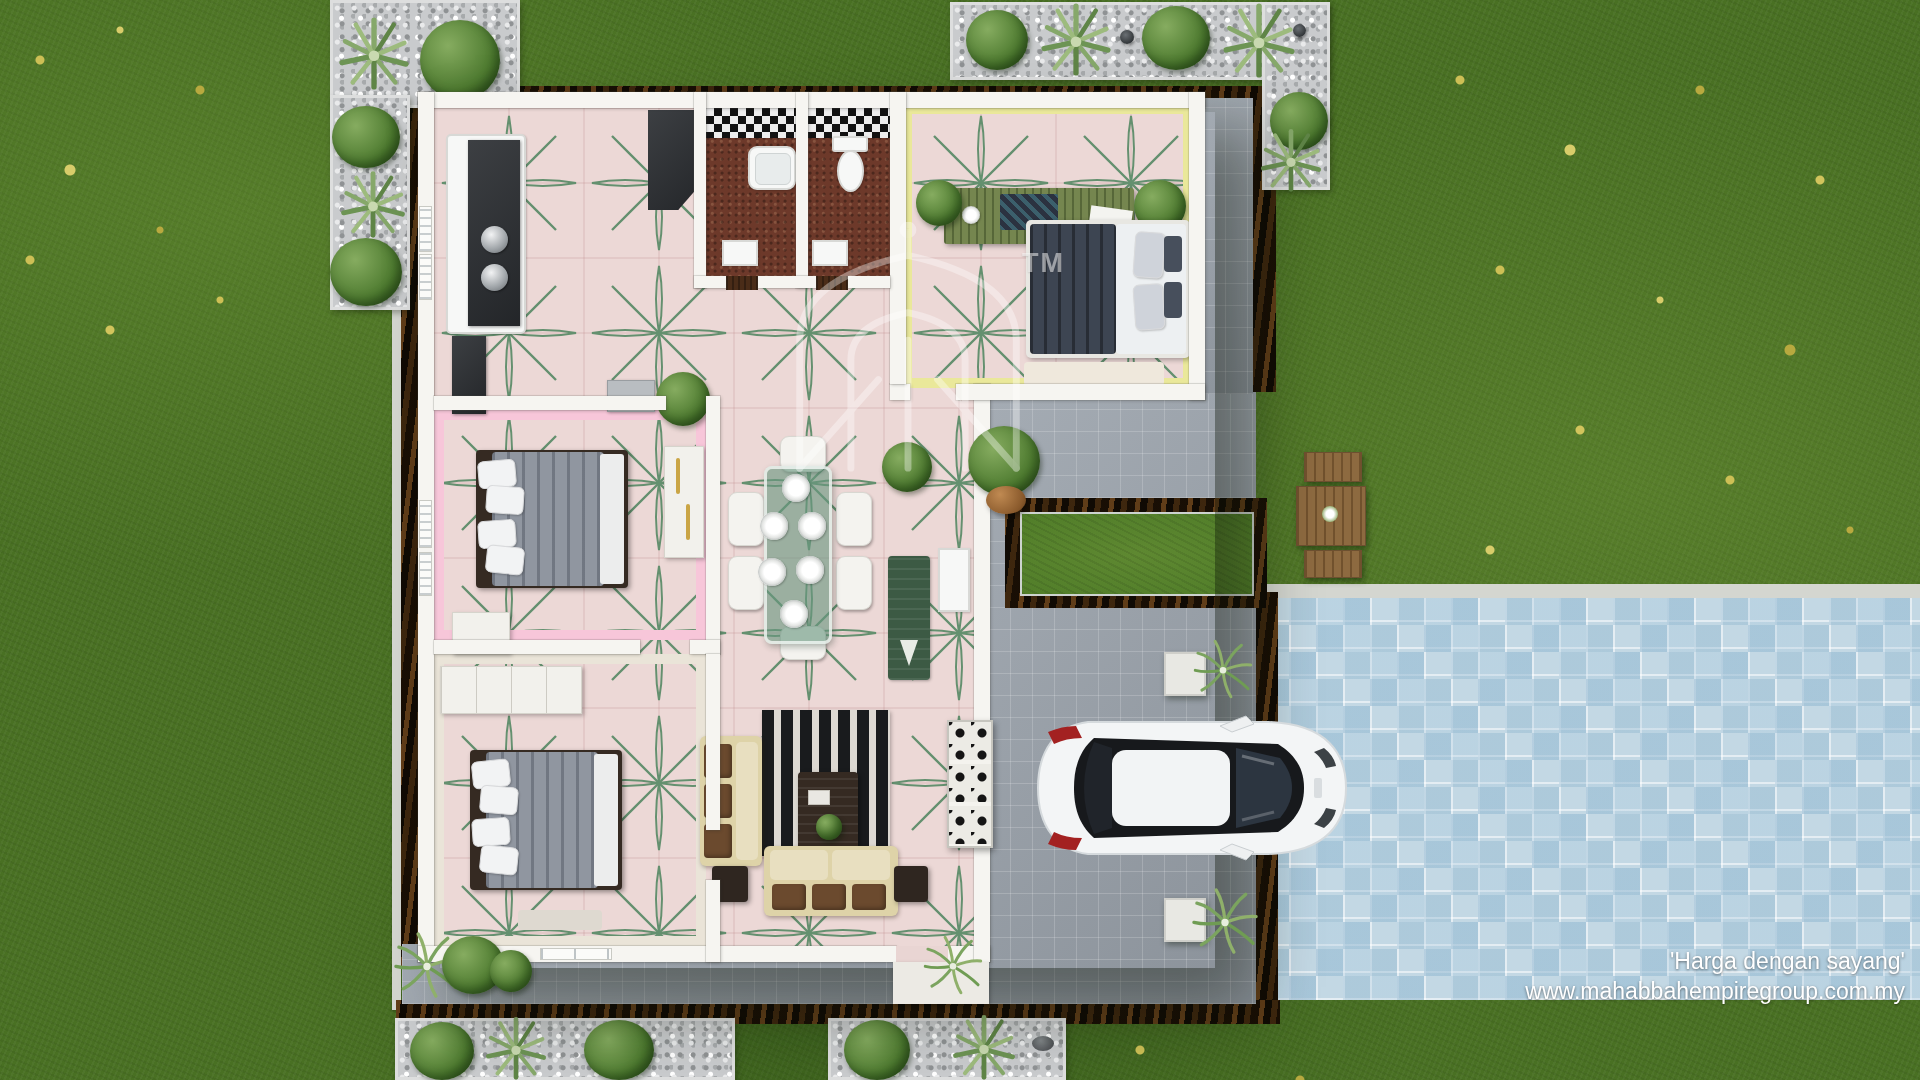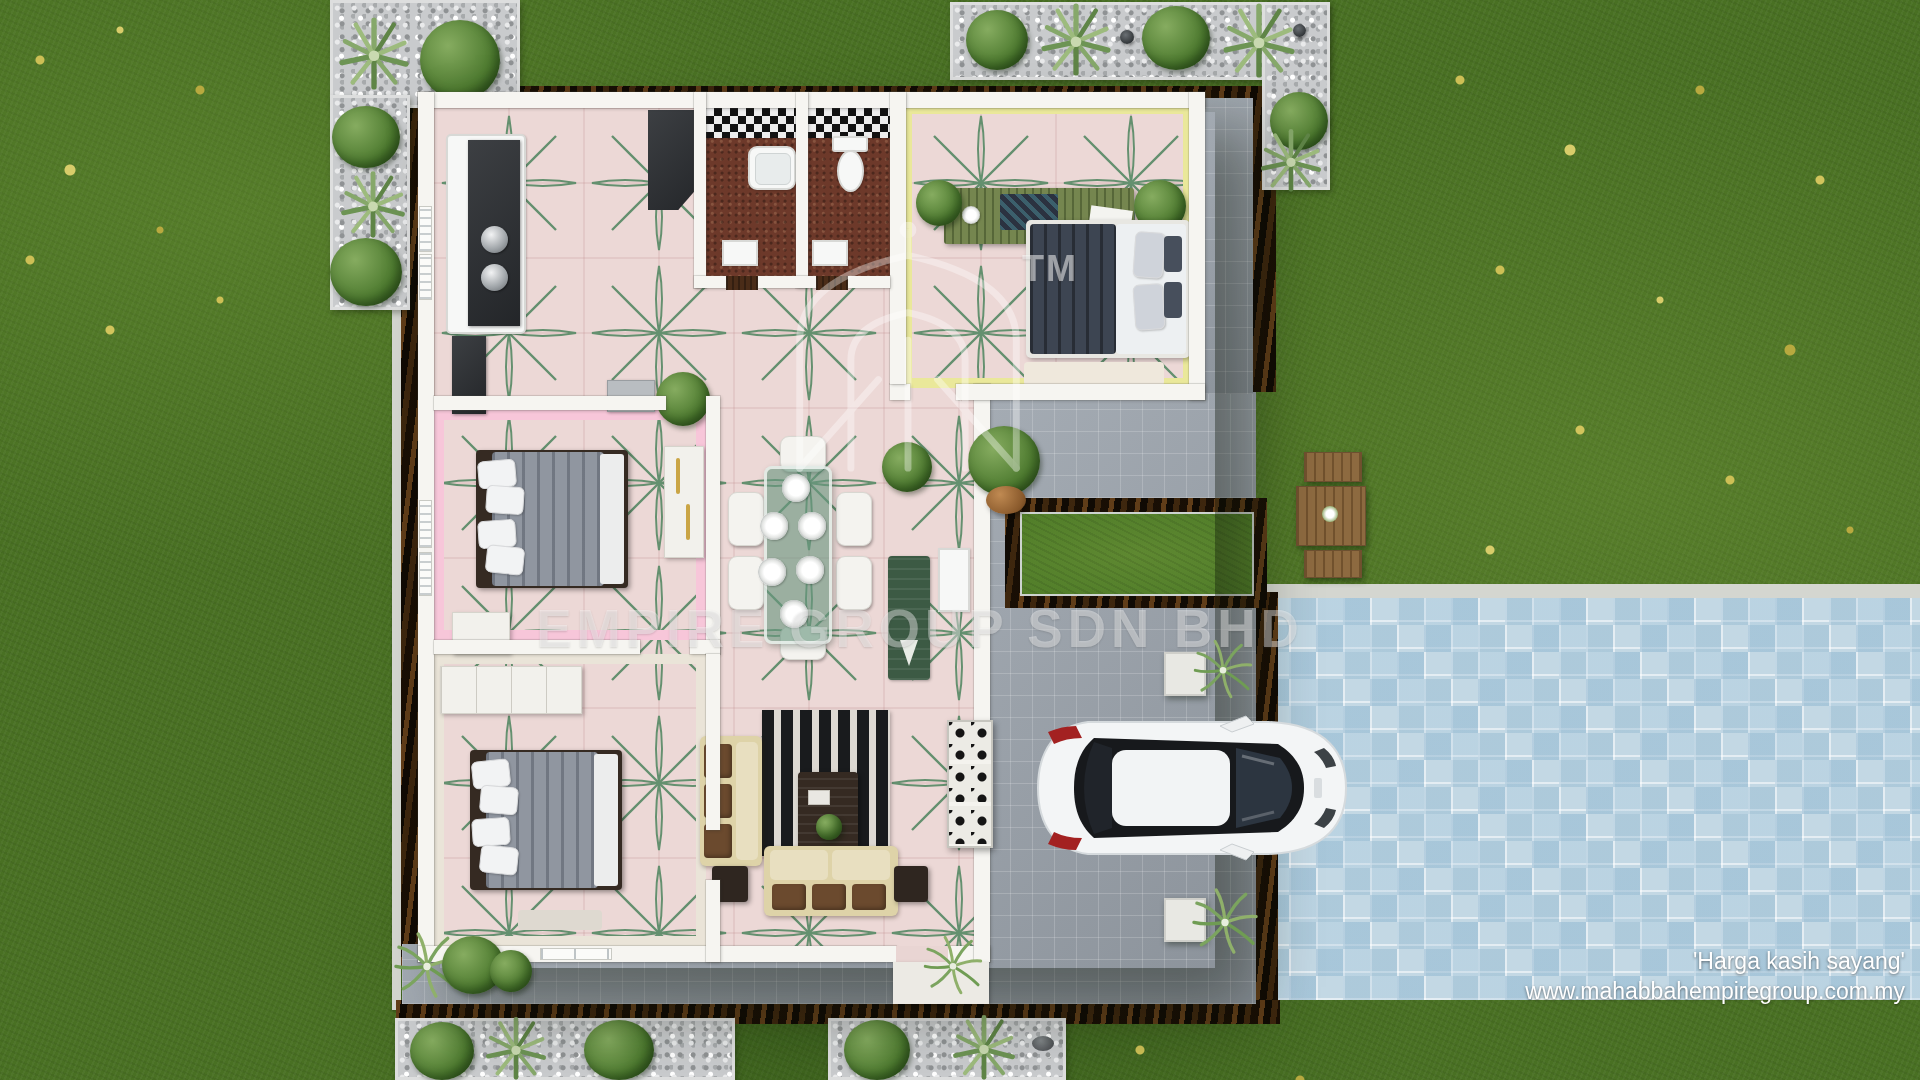--- a/index.html
+++ b/index.html
@@ -402,21 +402,20 @@
     <g stroke="rgba(255,255,255,.9)" stroke-width="7" fill="none" stroke-linejoin="round" stroke-linecap="round">
       <path d="M40 250 V120 Q40 58 150 34 Q260 58 260 120 V250"></path>
       <path d="M150 34 V10"></path>
       <circle cx="150" cy="8" r="5"></circle>
       <path d="M92 250 V140 Q92 104 150 92 Q208 104 208 140 V250"></path>
       <path d="M150 250 V120"></path>
       <path d="M40 250 L120 160"></path>
       <path d="M260 250 L180 160"></path>
     </g>
   </svg>
-  <div class="abs wm-text" style="left:1022px;top:248px;font-size:36px;letter-spacing:2px;color:rgba(255,255,255,.5);">TM</div>
-  <div class="abs wm-text" style="left:520px;top:598px;width:800px;font-size:53px;letter-spacing:5px;">EMPIRE GROUP SDN BHD</div>
+  <div class="abs wm-text" style="left:1022px;top:248px;font-size:27px;letter-spacing:2px;color:rgba(255,255,255,.5);">TM</div>
 
   <div class="abs" style="right:15px;top:946px;">
-    <div class="footer-line">'Harga kasih sayang'</div>
+    <div class="footer-line">'Harga dengan sayang'</div>
     <div class="footer-line">www.mahabbahempiregroup.com.my</div>
   </div>
 
 </div>
 
 </body></html>

